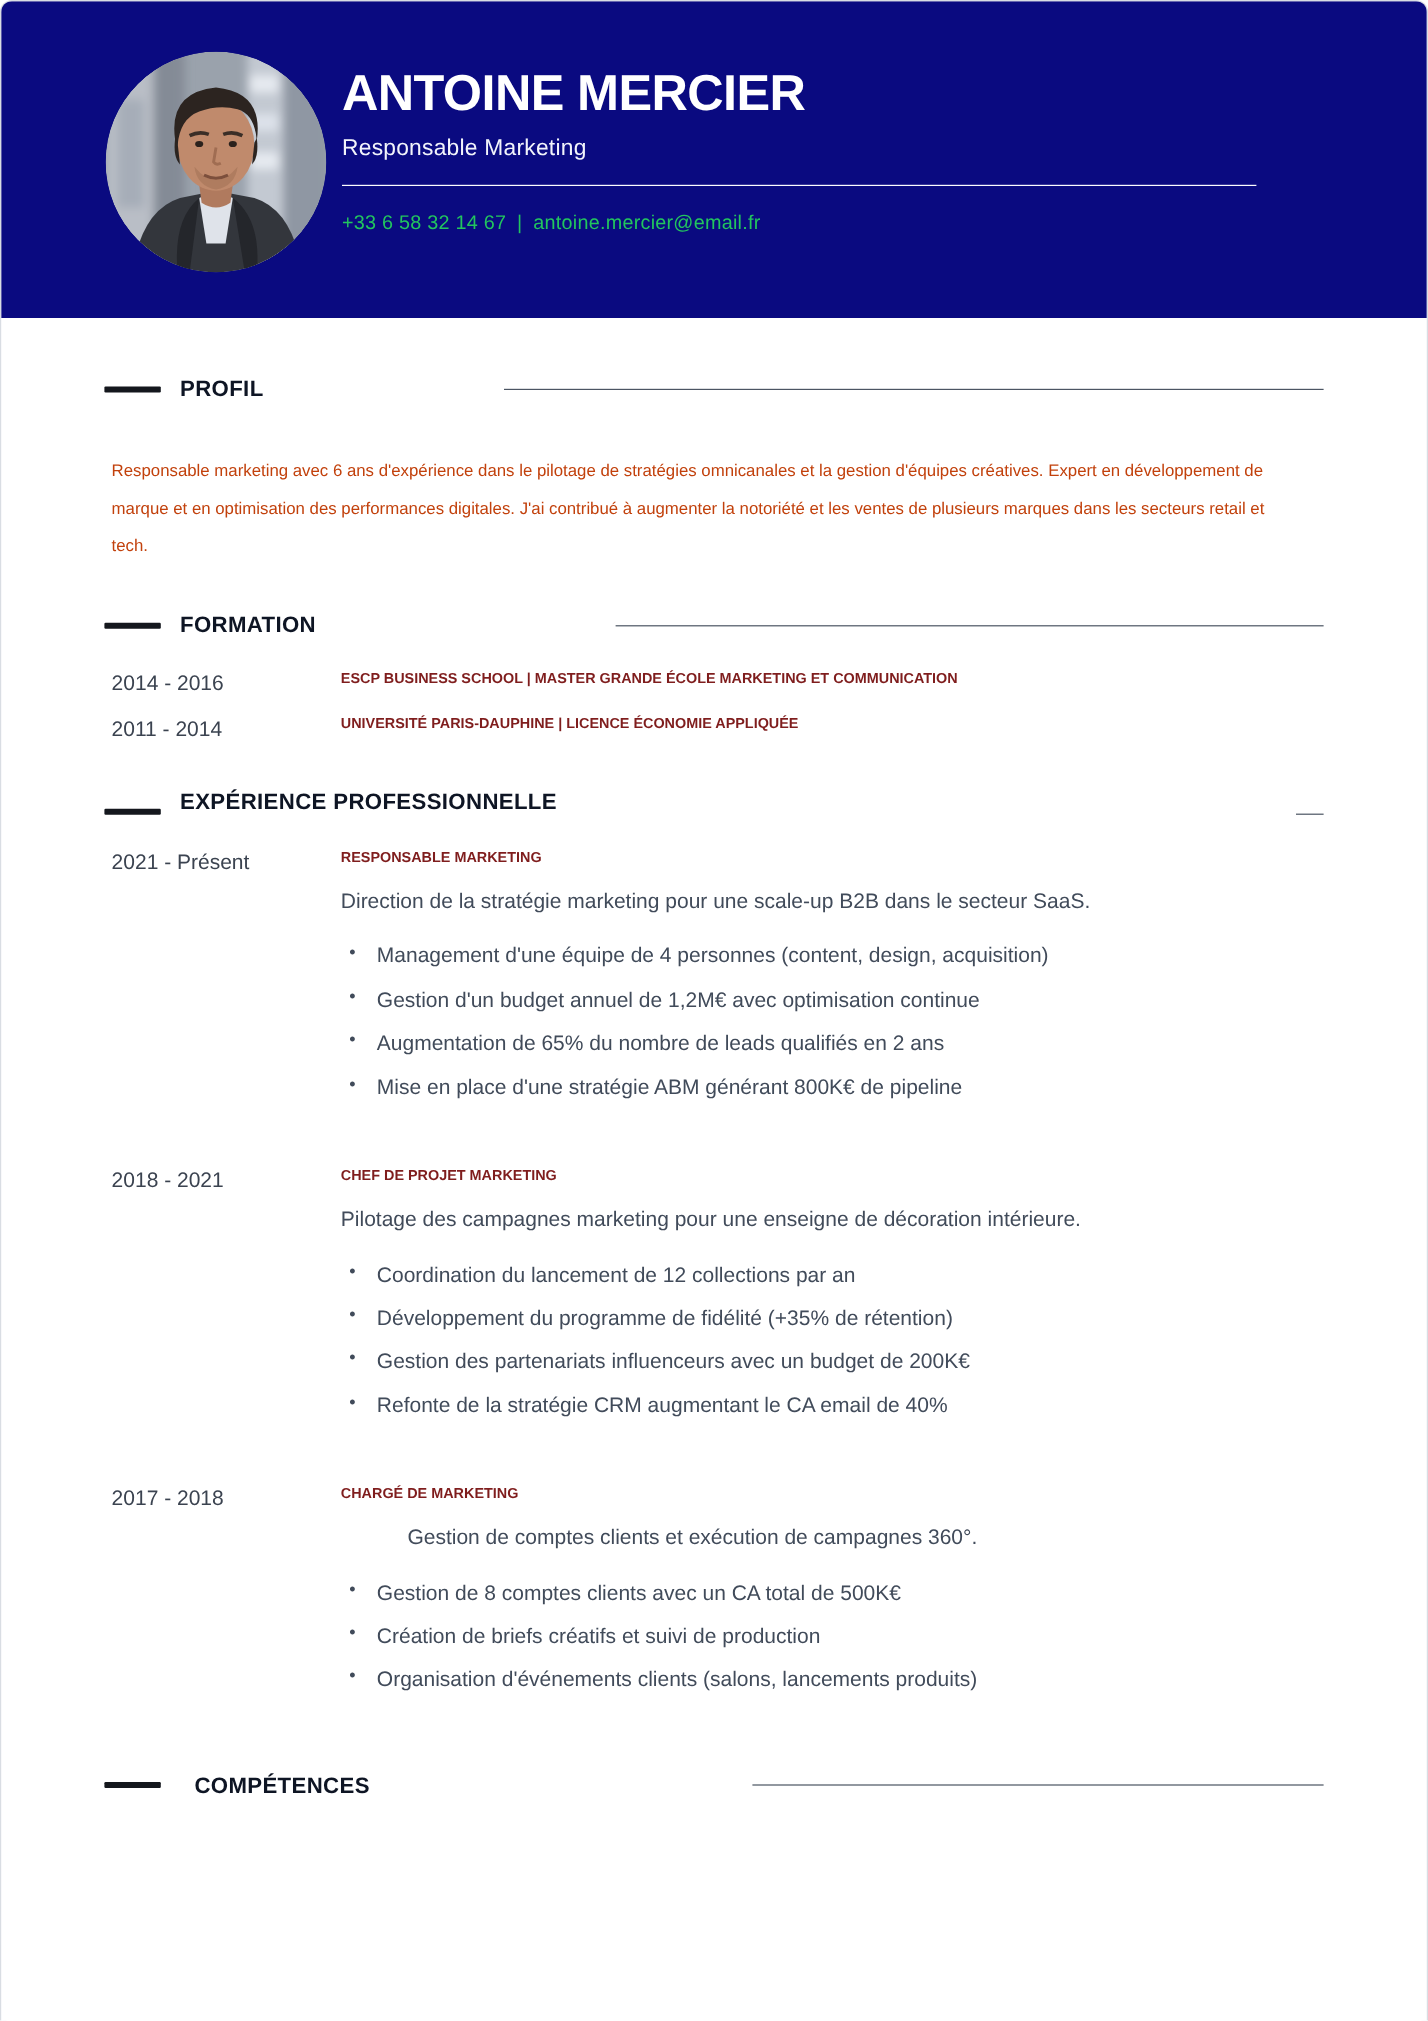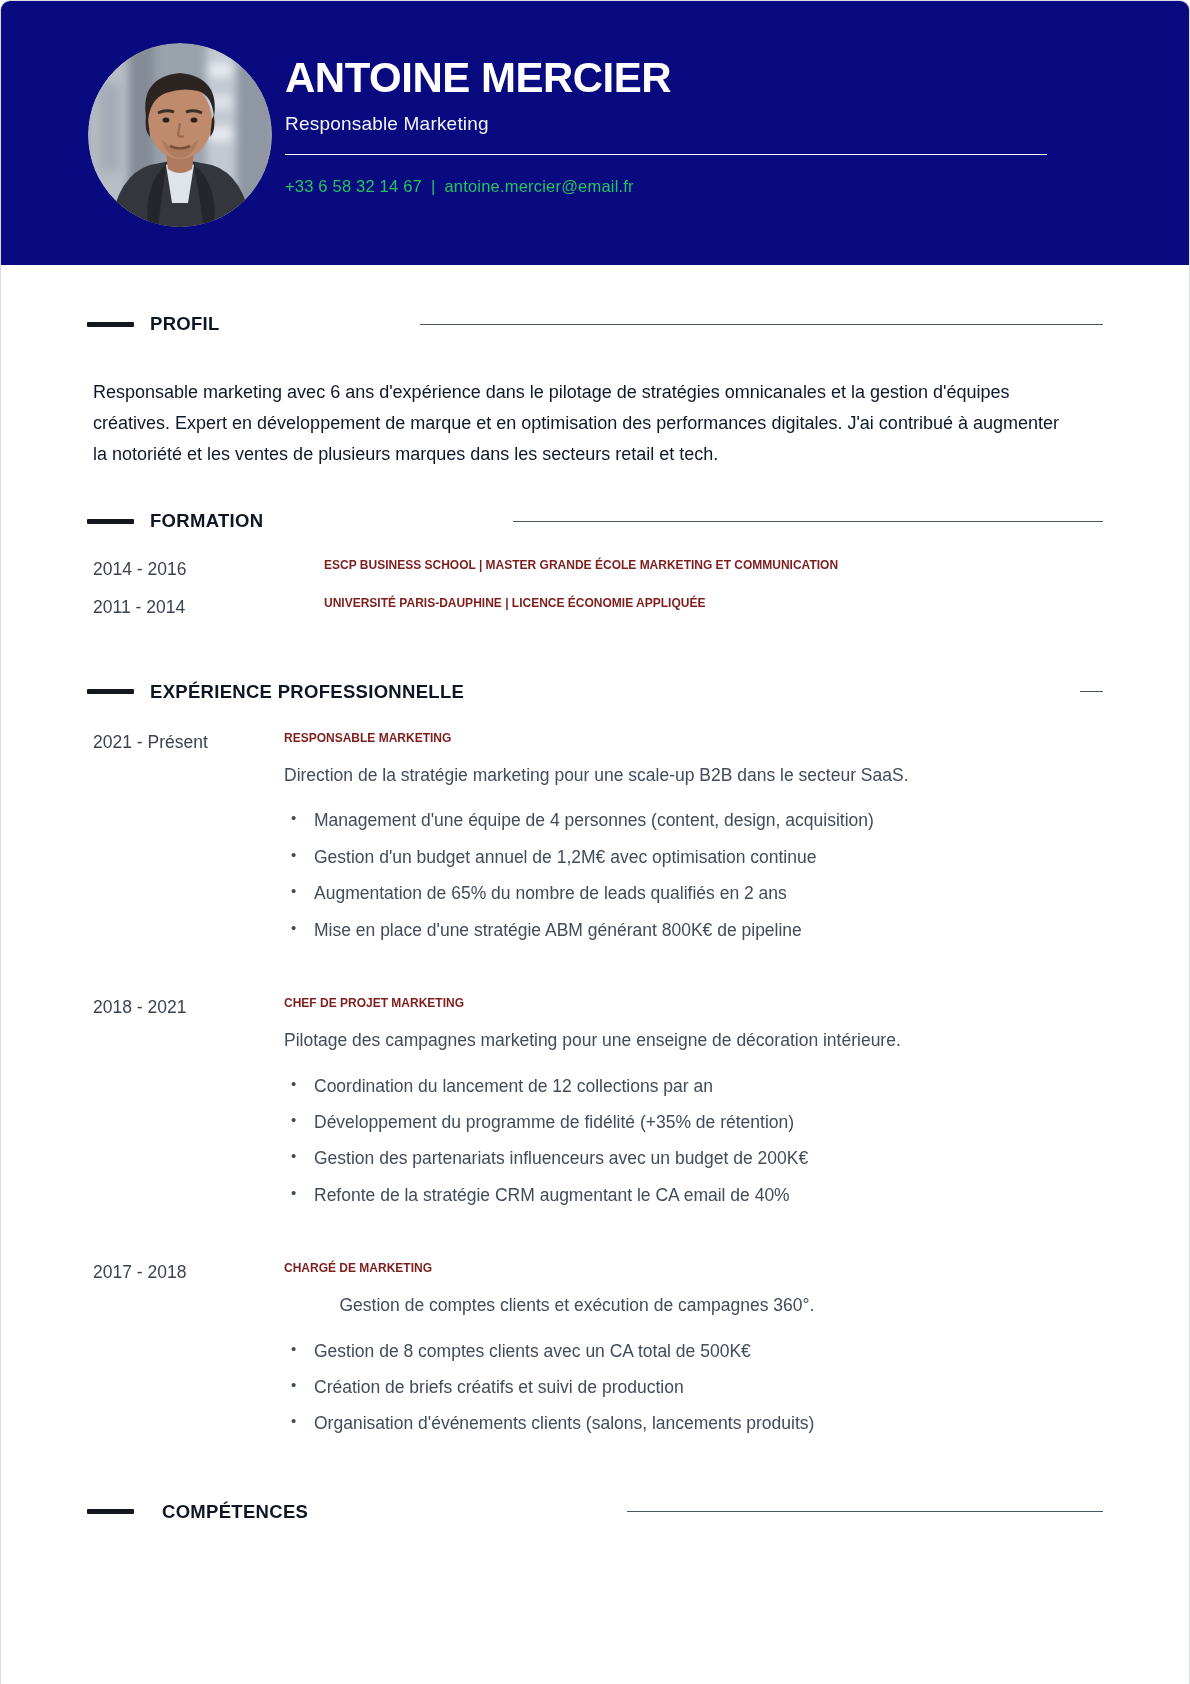--- a/index.html
+++ b/index.html
@@ -79,49 +79,49 @@
     white-space: nowrap;
   }
   .sec-line { flex: 1; height: 0; border-top: 1.6px solid #4b5563; }
   .sec-line.ml-p { margin-left: 200px; }
   .sec-line.ml-f { margin-left: 250px; }
   .sec-line.ml-e { margin-left: 616px; }
   .sec-line.ml-c { margin-left: 307px; }
 
   .sec-profil      { margin-top: 48px; }
   .sec-formation   { margin-top: 40px; }
-  .sec-experience  { margin-top: 60px; }
+  .sec-experience  { margin-top: 36px; align-items: flex-end; }
   .sec-competences { margin-top: 64px; gap: 12px; }
 
   .profil-text {
     margin: 42px 0 0 6px;
     max-width: 980px;
-    font-size: 18px;
+    font-size: 14px;
     line-height: 31px;
-    color: #0f172a;
+    color: #c2410c;
   }
 
   .row { display: flex; align-items: flex-start; }
   .dates {
     width: 197px;
     flex-shrink: 0;
     font-size: 17.5px;
     color: #3b4350;
     padding-left: 6px;
     line-height: 1.45;
   }
   .entry-title {
     font-size: 12px;
     font-weight: bold;
     color: #7f1d1d;
     line-height: 1.45;
     max-width: 700px;
   }
 
-  .formation-entry { margin-top: 25px; gap: 40px; }
+  .formation-entry { margin-top: 25px; }
   .formation-entry + .formation-entry { margin-top: 13px; }
 
   .job { margin-top: 27px; }
   .job + .job { margin-top: 52px; }
   .job-body { max-width: 720px; }
   .job-desc {
     margin: 15px 0 0 0;
     font-size: 17.5px;
     color: #414b5a;
     line-height: 1.5;

